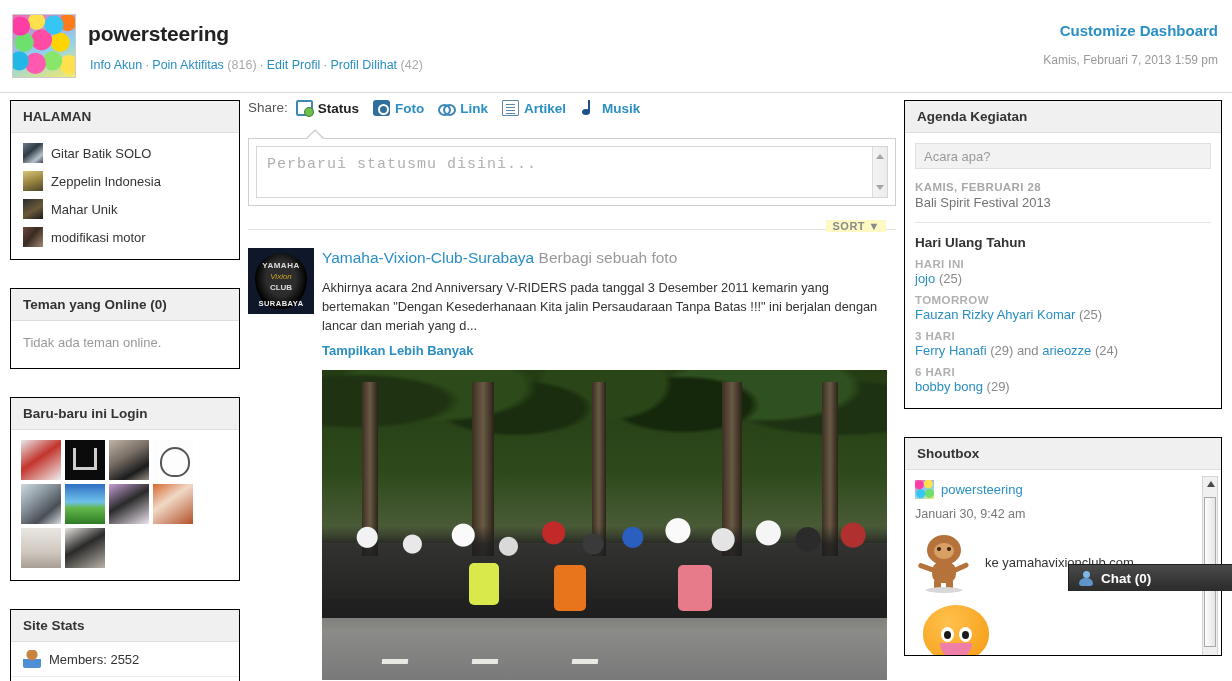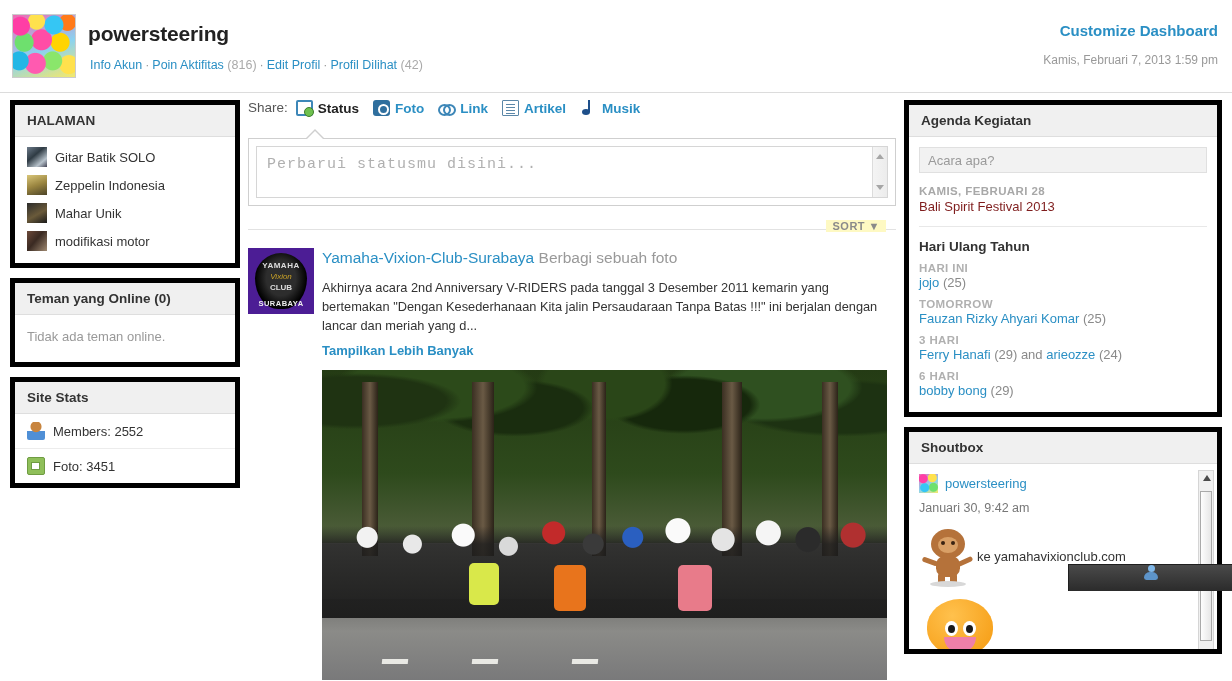--- a/index.html
+++ b/index.html
@@ -37,21 +37,21 @@
               color:#222; letter-spacing:-0.2px; }
   .sublinks { position:absolute; left:90px; top:58px; font-size:12.5px; color:#999; }
   .sublinks a { color:#2a8fc4; text-decoration:none; }
   .sublinks .sep { color:#999; margin:0 3px; }
   .sublinks .cnt { color:#aaa; }
   .customize { position:absolute; right:14px; top:22px; font-size:15px; font-weight:bold;
                color:#2a8fc4; text-decoration:none; }
   .datetime { position:absolute; right:14px; top:53px; font-size:12px; color:#999; }
 
   
-  .panel { background:#fff; border:5px solid #000000; margin-bottom:10px; }
+  .panel { background:#fff; border:1px solid #000000; margin-bottom:28px; }
   .panel-head { background:#f0f0f0; border-bottom:1px solid #dedede;
                 padding:8px 12px; font-weight:bold; font-size:13.5px; color:#333; }
 
   
   .left-col { position:absolute; left:10px; top:100px; width:230px; }
   .page-list { padding:6px 0 8px 0; }
   .page-item { display:flex; align-items:center; padding:4px 12px; gap:8px; }
   .page-thumb { width:20px; height:20px; flex:none; border:0; background-size:cover; }
   .pt1 { background:linear-gradient(140deg,#6d7b8a 0%,#2f3b44 40%,#b7c2cb 75%,#445); }
   .pt2 { background:linear-gradient(160deg,#d9c679 0%,#9a8540 50%,#4c4428 100%); }
@@ -137,21 +137,21 @@
               border-left:4px solid transparent; border-right:4px solid transparent; }
   .sb-up { top:7px; border-bottom:5px solid #a6a6a6; }
   .sb-down { bottom:7px; border-top:5px solid #a6a6a6; }
 
   .sort-row { position:relative; height:24px; margin-top:12px; }
   .sort-line { position:absolute; left:0; right:0; top:11px; height:1px; background:#e2e2e2; }
   .sort-lbl { position:absolute; right:10px; top:2px; background:#fef9c3; padding:0 6px;
               font-size:11px; color:#8a8a8a; letter-spacing:0.5px; font-weight:bold; cursor:pointer; }
 
   .post { position:relative; margin-top:6px; }
-  .post-av { position:absolute; left:0; top:0; width:66px; height:66px; background:#4c1d95;
+  .post-av { position:absolute; left:0; top:0; width:66px; height:66px; background:#0f172a;
              overflow:hidden; }
   .pa-badge { position:absolute; left:7px; top:5px; right:7px; bottom:5px;
               background:radial-gradient(ellipse at 50% 45%, #2d2d2d 0 40%, #000 70%);
               border-radius:50% 50% 45% 45% / 45% 45% 55% 55%; }
   .pa-t1 { position:absolute; left:0; right:0; top:13px; text-align:center; color:#ddd;
            font-size:8px; font-weight:bold; letter-spacing:0.5px; }
   .pa-t2 { position:absolute; left:0; right:0; top:24px; text-align:center; color:#c9a227;
            font-size:8px; font-style:italic; }
   .pa-t3 { position:absolute; left:0; right:0; top:35px; text-align:center; color:#ddd;
            font-size:8px; font-weight:bold; }
@@ -206,41 +206,41 @@
               background:#e87b8a; border-radius:5px; }
 
   
   .right-col { position:absolute; left:904px; top:100px; width:318px; }
   .agenda-input { margin:10px 10px 0 10px; height:26px; background:#f2f2f2;
                   border:1px solid #e0e0e0; display:flex; align-items:center;
                   padding:0 8px; color:#9a9a9a; font-size:13px; }
   .ag-date { margin:12px 10px 0 10px; font-size:11.5px; color:#a8a8a8; font-weight:bold;
              letter-spacing:0.4px; }
   .ag-ev { margin:2px 10px 12px 10px; font-size:13px; }
-  .ag-ev a { color:#7f1d1d; text-decoration:none;text-align:right; }
+  .ag-ev a { color:#737373; text-decoration:none;text-align:right; }
   .bday-head { margin:0 10px; padding-top:12px; border-top:1px solid #e8e8e8;
                font-weight:bold; font-size:13.5px; color:#333; }
   .bday-when { margin:8px 10px 0 10px; font-size:11.5px; color:#b0b0b0; font-weight:bold;
                letter-spacing:0.4px; }
   .bday-who { margin:1px 10px 0 10px; font-size:13px; color:#8a8a8a; }
   .bday-who a { color:#2a8fc4; text-decoration:none; }
   .bday-pad { height:14px; }
 
   .shout-body { position:relative; height:185px; padding:10px 10px 0 10px; overflow:hidden; }
   .shout-user { display:flex; align-items:center; gap:7px; }
   .shout-av { width:19px; height:19px; flex:none;
      background:
        radial-gradient(circle at 22% 25%, #ff3ea5 0 4px, transparent 5px),
        radial-gradient(circle at 70% 20%, #ffe14d 0 4px, transparent 5px),
        radial-gradient(circle at 30% 72%, #35c6f4 0 4px, transparent 5px),
        radial-gradient(circle at 76% 70%, #6ee06e 0 4px, transparent 5px),
        linear-gradient(150deg,#f06ab4,#8ad2f0 55%,#f5e96a); }
   .shout-user a { color:#2a8fc4; text-decoration:none; font-size:13px; }
   .shout-time { margin-top:8px; font-size:12.5px; color:#777; }
-  .shout-msg { margin-top:10px; display:flex; align-items:center; }
+  .shout-msg { margin-top:10px; display:flex; align-items:center; gap:12px; }
   .emo-monkey { width:58px; height:62px; flex:none; position:relative; }
   .em-head { position:absolute; left:12px; top:4px; width:34px; height:30px;
              background:#b5723a; border-radius:50%; }
   .em-face { position:absolute; left:19px; top:12px; width:20px; height:16px;
              background:#d9a066; border-radius:50%; }
   .em-eye { position:absolute; top:16px; width:4px; height:4px; background:#3a2312;
             border-radius:50%; }
   .em-body { position:absolute; left:17px; top:30px; width:24px; height:22px;
              background:#b5723a; border-radius:45% 45% 40% 40%; }
   .em-arm { position:absolute; width:16px; height:5px; background:#b5723a; border-radius:3px; }
@@ -267,21 +267,21 @@
                 background:repeating-linear-gradient(180deg,#555 0 1px, transparent 1px 2px); }
   .shout-up { position:absolute; left:4px; top:4px; width:0; height:0;
               border-left:4px solid transparent; border-right:4px solid transparent;
               border-bottom:6px solid #4a4a4a; }
 
   
   .chatbar { position:absolute; right:0; bottom:0; width:164px; height:27px;
              background:linear-gradient(180deg,#4a4a4a,#2b2b2b);
              border:1px solid #1f1f1f; border-bottom:0; border-right:0;
              display:flex; align-items:center; gap:8px; padding:0 10px;
-             color:#fff; font-weight:bold; font-size:13.5px;flex-direction:column; }
+             color:#fff; font-weight:bold; font-size:13.5px; }
   .chat-ico { width:14px; height:15px; flex:none; position:relative; }
   .chat-ico:before { content:""; position:absolute; left:4px; top:0; width:7px; height:7px;
                      background:#7fb7e8; border-radius:50%; }
   .chat-ico:after { content:""; position:absolute; left:0; bottom:0; width:14px; height:8px;
                     background:#5d94c9; border-radius:7px 7px 3px 3px; }
 </style>
 </head>
 <body>
 
 <div id="page">
@@ -320,20 +320,35 @@
           <span class="page-label">modifikasi motor</span>
         </div>
       </div>
     </div>
 
     <div class="panel">
       <div class="panel-head">Teman yang Online (0)</div>
       <div class="noteman">Tidak ada teman online.</div>
     </div>
 
+    <div class="panel">
+      <div class="panel-head">Baru-baru ini Login</div>
+      <div class="thumbs">
+        <div class="thumb t1"></div>
+        <div class="thumb t2"></div>
+        <div class="thumb t3"></div>
+        <div class="thumb t4"></div>
+        <div class="thumb t5"></div>
+        <div class="thumb t6"></div>
+        <div class="thumb t7"></div>
+        <div class="thumb t8"></div>
+        <div class="thumb t9"></div>
+        <div class="thumb t10"></div>
+      </div>
+    </div>
 
     <div class="panel">
       <div class="panel-head">Site Stats</div>
       <div class="stat-row">
         <span class="stat-ico ico-member"></span>
         <span>Members: 2552</span>
       </div>
       <div class="stat-row">
         <span class="stat-ico ico-photo"></span>
         <span>Foto: 3451</span>

